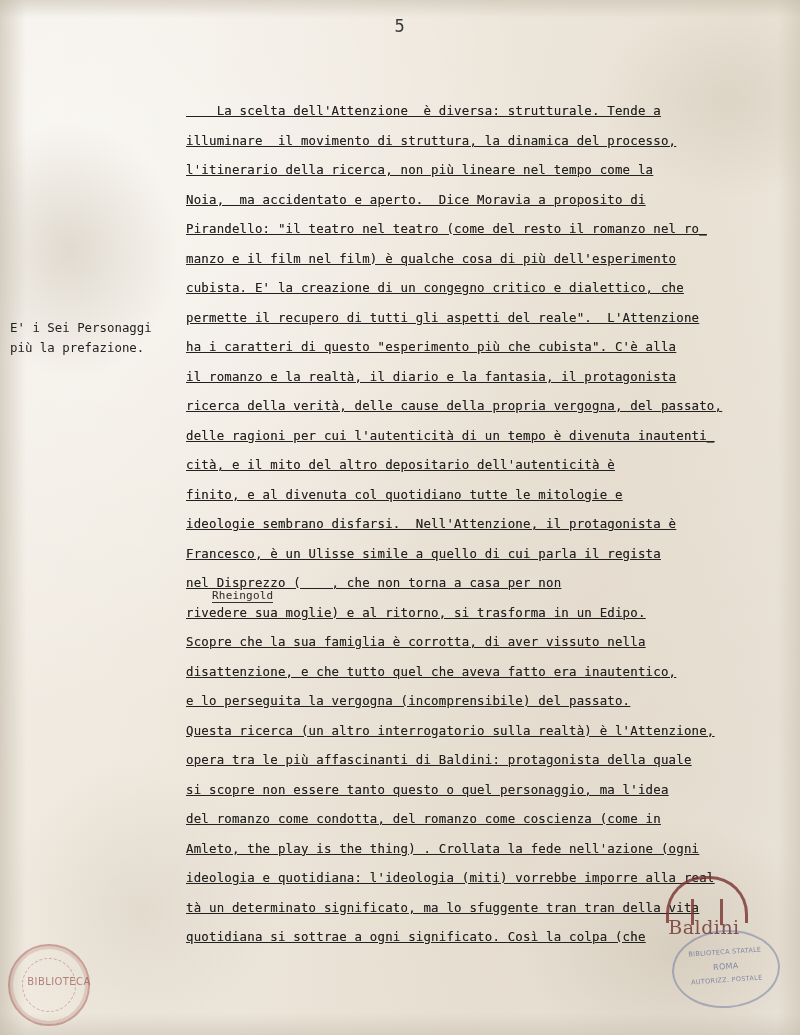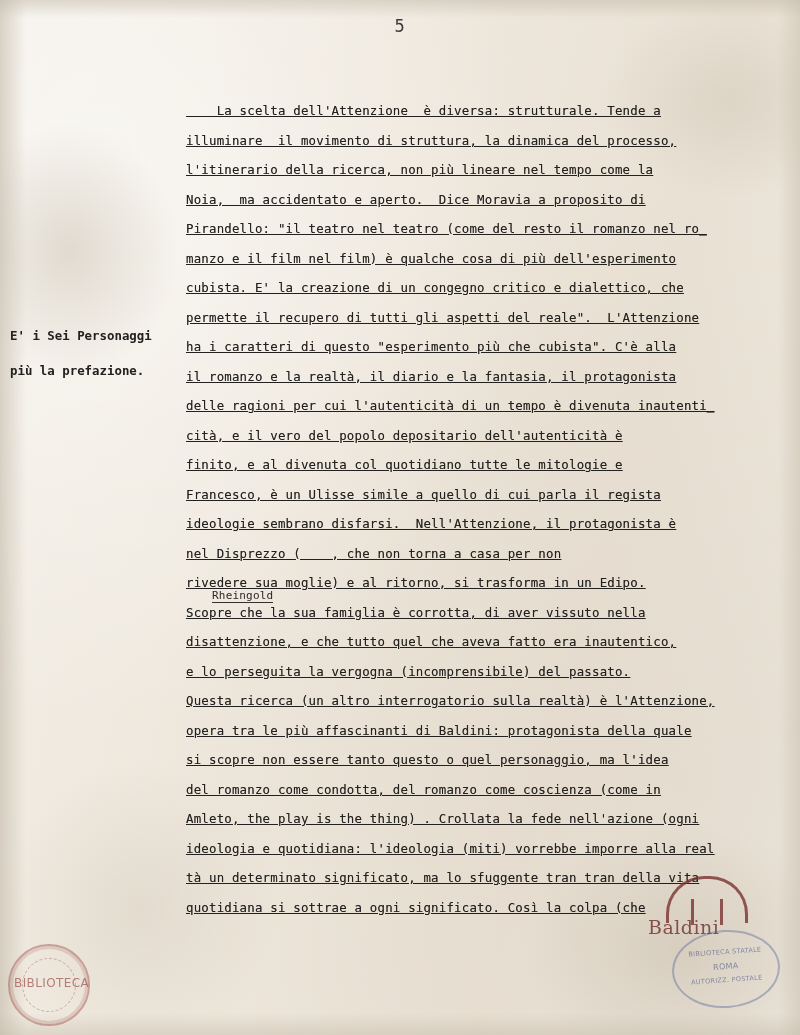--- a/index.html
+++ b/index.html
@@ -62,24 +62,23 @@
   }
   .typescript .ln { white-space: pre; text-decoration: underline; }
 
   
   .margin-note {
     position: absolute;
     left: 10px;
     top: 318px;
     width: 172px;
     font-size: 12.4px;
-    line-height: 35px;
+    line-height: 20px;
     color: #23211f;
     white-space: pre;
-    font-weight: bold;
   }
 
   
   .superword {
     position: absolute;
     left: 212px;
     top: 589px;
     font-size: 11px;
     color: #2a2825;
     border-bottom: 1px solid #33302d;
@@ -100,41 +99,42 @@
   }
   .stamp-circle::after {
     content: "";
     position: absolute;
     left: 12px; top: 12px; right: 12px; bottom: 12px;
     border-radius: 50%;
     border: 1px dashed rgba(150,60,55,0.5);
   }
   .stamp-circle .st-txt {
     position: absolute;
-    left: 4px; top: 30px; width: 100%;
-    text-align: left;
-    font-size: 12px;
+    left: 10px; top: 30px; width: 100%;
+    text-align: center;
+    font-size: 10px;
     color: rgba(140,55,50,0.8);
     font-family: "DejaVu Sans", sans-serif;
     letter-spacing: 0.4px;
   }
 
   .stamp-logo {
     position: absolute;
     left: 648px;
     top: 862px;
     width: 112px;
     height: 112px;
     opacity: 0.8;
   }
   .stamp-logo .brand {
     position: absolute;
     left: 0;
     top: 54px;
     width: 100%;
+    text-align: center;
     font-family: "DejaVu Serif", serif;
     font-size: 19px;
     color: #6e2f2c;
     letter-spacing: 0.5px;
   }
   .stamp-logo .arch {
     position: absolute;
     left: 18px;
     top: 14px;
     width: 76px;
@@ -205,25 +205,26 @@
     <div class="ln">    La scelta dell'Attenzione  è diversa: strutturale. Tende a</div>
     <div class="ln">illuminare  il movimento di struttura, la dinamica del processo,</div>
     <div class="ln">l'itinerario della ricerca, non più lineare nel tempo come la</div>
     <div class="ln">Noia,  ma accidentato e aperto.  Dice Moravia a proposito di</div>
     <div class="ln">Pirandello: "il teatro nel teatro (come del resto il romanzo nel ro_</div>
     <div class="ln">manzo e il film nel film) è qualche cosa di più dell'esperimento</div>
     <div class="ln">cubista. E' la creazione di un congegno critico e dialettico, che</div>
     <div class="ln">permette il recupero di tutti gli aspetti del reale".  L'Attenzione</div>
     <div class="ln">ha i caratteri di questo "esperimento più che cubista". C'è alla</div>
     <div class="ln">il romanzo e la realtà, il diario e la fantasia, il protagonista</div>
+    <div class="ln">ricerca della verità, delle cause della propria vergogna, del passato,</div>
     <div class="ln">delle ragioni per cui l'autenticità di un tempo è divenuta inautenti_</div>
-    <div class="ln">cità, e il vero del popolo depositario dell'autenticità è</div>
+    <div class="ln">cità, e il mito del altro depositario dell'autenticità è</div>
     <div class="ln">finito, e al divenuta col quotidiano tutte le mitologie e</div>
+    <div class="ln">ideologie sembrano disfarsi.  Nell'Attenzione, il protagonista è</div>
     <div class="ln">Francesco, è un Ulisse simile a quello di cui parla il regista</div>
-    <div class="ln">ideologie sembrano disfarsi.  Nell'Attenzione, il protagonista è</div>
     <div class="ln">nel Disprezzo (    , che non torna a casa per non</div>
     <div class="ln">rivedere sua moglie) e al ritorno, si trasforma in un Edipo.</div>
     <div class="ln">Scopre che la sua famiglia è corrotta, di aver vissuto nella</div>
     <div class="ln">disattenzione, e che tutto quel che aveva fatto era inautentico,</div>
     <div class="ln">e lo perseguita la vergogna (incomprensibile) del passato.</div>
     <div class="ln">Questa ricerca (un altro interrogatorio sulla realtà) è l'Attenzione,</div>
     <div class="ln">opera tra le più affascinanti di Baldini: protagonista della quale</div>
     <div class="ln">si scopre non essere tanto questo o quel personaggio, ma l'idea</div>
     <div class="ln">del romanzo come condotta, del romanzo come coscienza (come in</div>
     <div class="ln">Amleto, the play is the thing) . Crollata la fede nell'azione (ogni</div>

